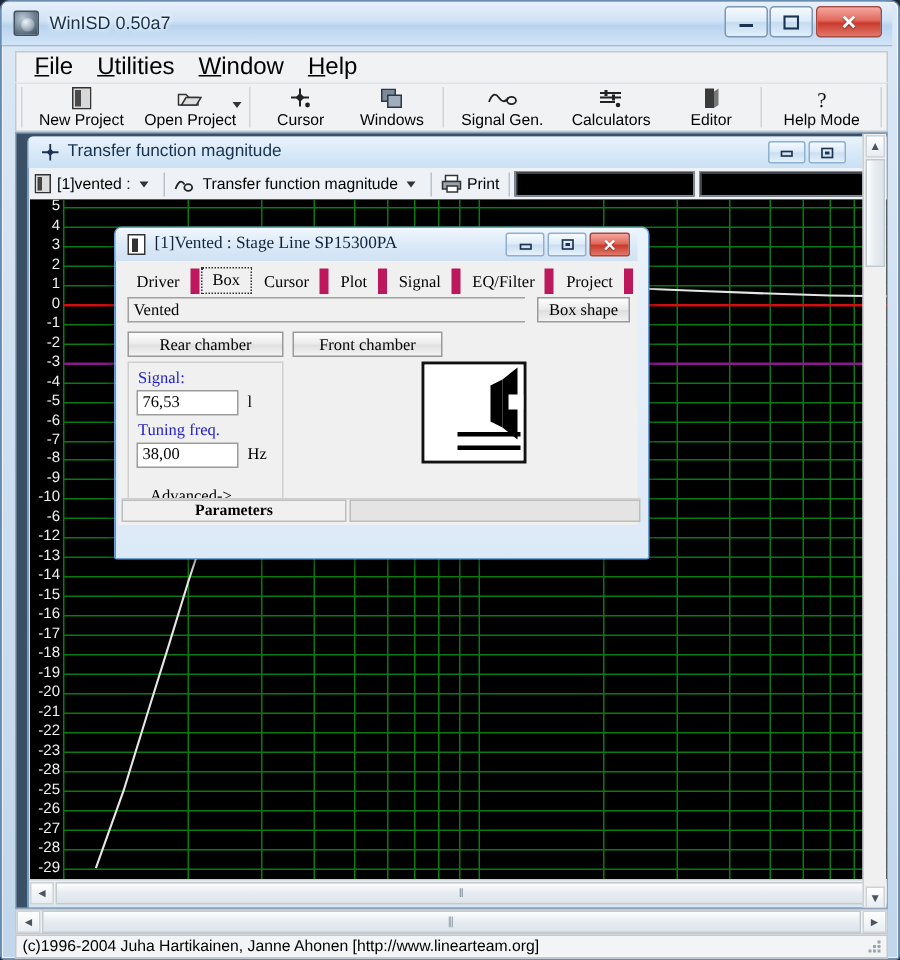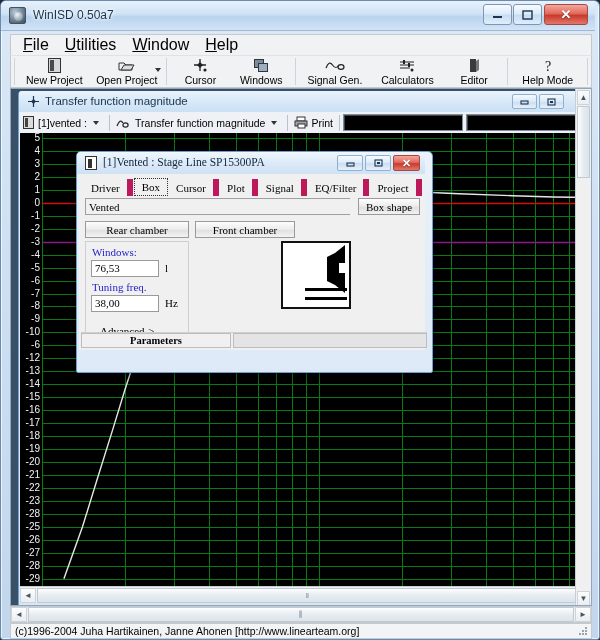--- a/index.html
+++ b/index.html
@@ -659,21 +659,21 @@
         </div>
 
       <div id="tabpage">
         <div id="name-field">Vented</div>
         <div id="boxshape-btn">Box shape</div>
 
         <div class="chamber-btn" id="rear-btn">Rear chamber</div>
         <div class="chamber-btn" id="front-btn">Front chamber</div>
 
         <div id="params-panel">
-          <div class="field-label" style="top:4px">Windows:</div>
+          <div class="field-label" style="top:4px">Signal:</div>
           <div class="field-input" style="top:18px">76,53</div>
           <div class="field-unit" style="left:79px; top:20px">l</div>
 
           <div class="field-label" style="top:39px">Tuning freq.</div>
           <div class="field-input" style="top:53px">38,00</div>
           <div class="field-unit" style="left:79px; top:55px">Hz</div>
 
           <div id="advanced-link">Advanced-&gt;</div>
         </div>
 

